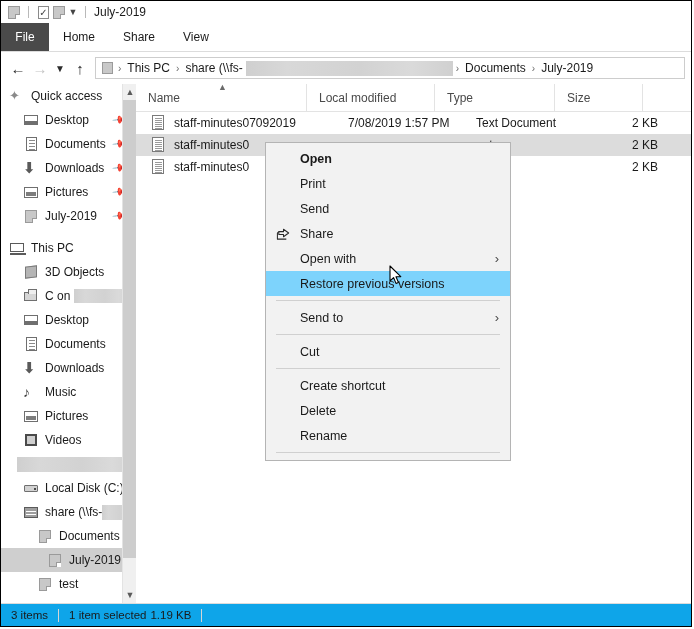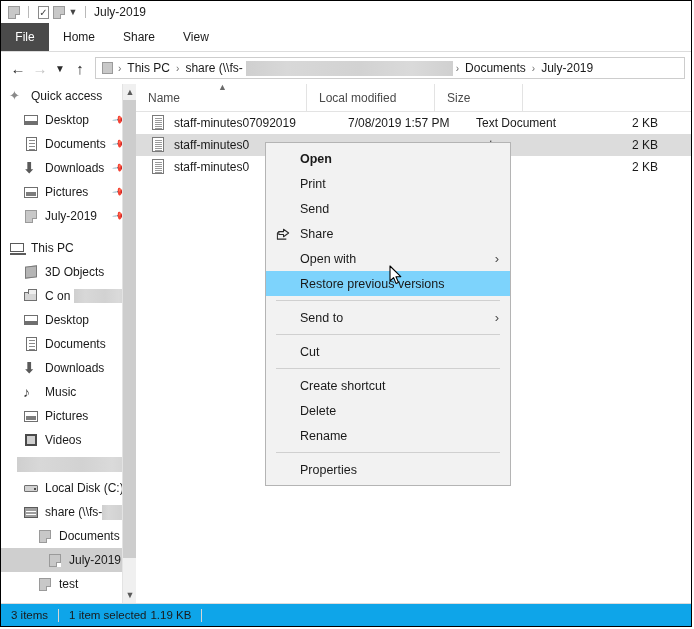--- a/index.html
+++ b/index.html
@@ -374,20 +374,23 @@
     <div id="filepane">
 
       <div id="colhdr">
         <div class="col col-name">
           <span>Name</span>
           <span class="sortcaret">▲</span>
         </div>
         <div class="col col-date">
           <span>Local modified</span>
         </div>
+        <div class="col col-type">
+          <span>Type</span>
+        </div>
         <div class="col col-size">
           <span>Size</span>
         </div>
         <div class="col col-extra"></div>
       </div>
 
       <div class="frow">
         <span class="fico">
             <span class="g-txt"></span>
           </span>
@@ -457,23 +460,20 @@
       <div class="mi">
         <span>Create shortcut</span>
       </div>
       <div class="mi">
         <span>Delete</span>
       </div>
       <div class="mi">
         <span>Rename</span>
       </div>
       <div class="msep"></div>
-      <div class="mi">
-        <span>Properties</span>
-      </div>
     </div>
 
     <div id="cursor">
       <svg width="14" height="21" viewBox="0 0 14 21">
         <path d="M1 1 L1 16 L4.6 12.6 L7 18.4 L9.4 17.4 L7 11.8 L11.8 11.6 Z" fill="#ffffff" stroke="#000000" stroke-width="1.1" stroke-linejoin="round"></path>
       </svg>
     </div>
   </div>
 
   <div id="statusbar">

